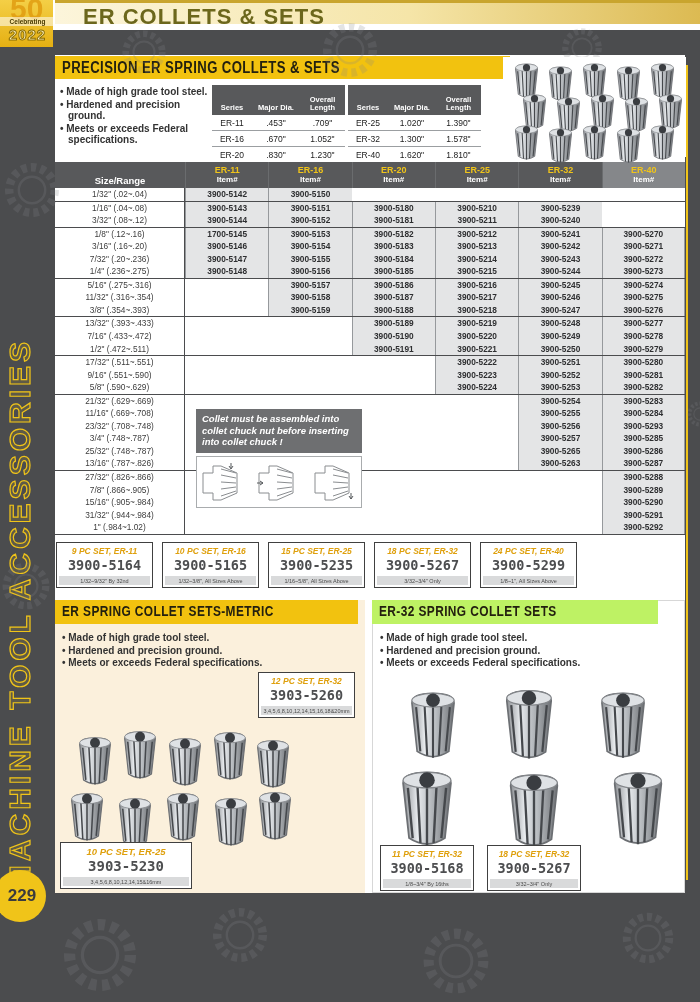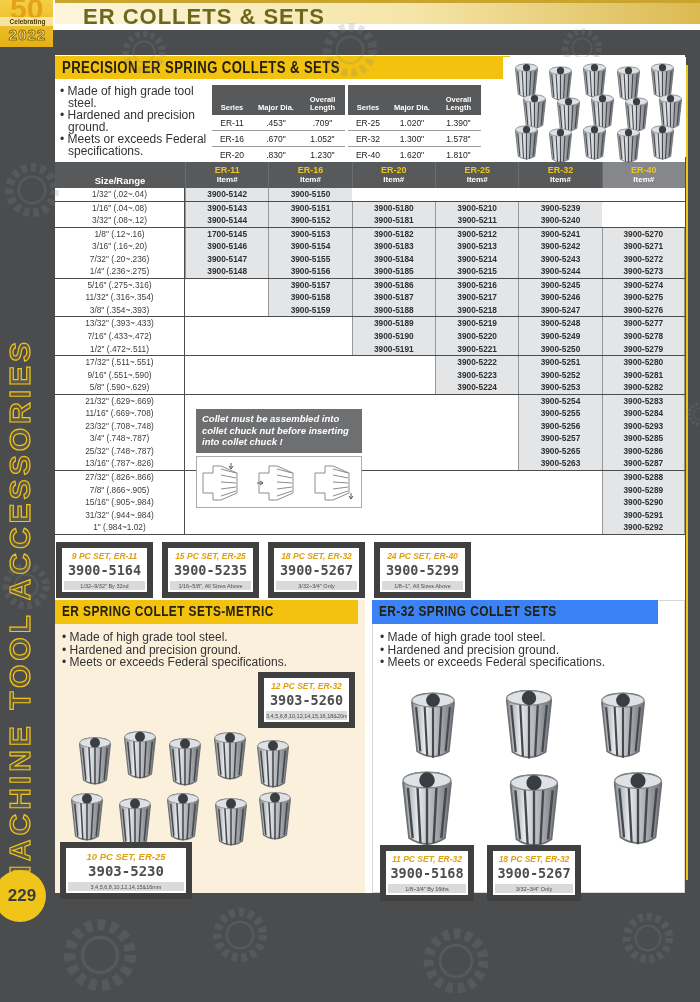--- a/index.html
+++ b/index.html
@@ -29,21 +29,21 @@
   #badge-50{position:absolute;left:10px;top:-8px;font-size:30px;font-weight:bold;color:#e09a0e;opacity:.8;}
   #badge-celebrating{position:absolute;left:0;top:17px;width:55px;background:rgba(255,255,255,.55);
     font-size:6.5px;font-weight:bold;color:#4a3b00;text-align:center;padding:1px 0;}
   #badge-year{position:absolute;left:0;top:26px;width:55px;text-align:center;font-size:15px;
     font-weight:bold;color:#fdf2c4;-webkit-text-stroke:1px #8a6d00;letter-spacing:1px;}
 
   
   #precision-bar{left:55px;top:56px;width:455px;height:23px;background:#f2c20f;}
   .bar-text{display:inline-block;transform:scaleX(.82);transform-origin:left center;
     font-size:16px;font-weight:bold;color:#23200f;margin:3px 0 0 7px;white-space:nowrap;letter-spacing:.5px;}
-  .bullets{font-size:12px;color:#333;line-height:11.5px;}
+  .bullets{font-size:10px;color:#333;line-height:11.5px;font-weight:bold;}
   .bullets div{padding-left:8px;text-indent:-8px;margin-bottom:1px;}
   #precision-bullets{left:60px;top:86px;width:148px;}
 
   .spec-table{position:absolute;width:133px;font-size:8.5px;}
   .spec-head{display:flex;background:#58595b;color:#fff;font-weight:bold;font-size:7.5px;
     line-height:8px;align-items:flex-end;height:30px;}
   .spec-hcell{text-align:center;padding-bottom:3px;}
   .spec-row{display:flex;border-bottom:1px solid #9b9ea1;height:15px;align-items:center;background:#fff;}
   .spec-cell{text-align:center;color:#222;}
   .w0{width:40px;} .w1{width:48px;} .w2{width:45px;}
@@ -71,39 +71,39 @@
 
   #note-box{left:196px;top:409px;width:166px;height:44px;background:#6e6f71;color:#fff;
     font-size:9.5px;font-weight:bold;font-style:italic;padding:4px 6px;box-sizing:border-box;
     line-height:11.5px;z-index:4;}
   #diagram{left:196px;top:456px;width:166px;height:52px;background:#fff;border:1px solid #a9acae;
     box-sizing:border-box;z-index:4;}
 
   
   .set-row{display:flex;}
   #inch-sets{left:56px;top:542px;width:630px;gap:9px;}
-  .set-box{width:97px;border:6px solid #404040;background:#fff;text-align:center;
+  .set-box{width:97px;border:1px solid #404040;background:#fff;text-align:center;
     padding-top:3px;box-sizing:border-box;}
   .set-title{font-size:8.5px;font-weight:bold;font-style:italic;color:#dfa00d;white-space:nowrap;}
   .set-item{font-family:"DejaVu Sans Mono",monospace;font-size:13.5px;font-weight:bold;
     color:#4d4e50;letter-spacing:0px;margin-top:1px;}
   .set-note{margin:3px 2px 2px;background:#d9dadb;font-size:5.5px;color:#4a4a4a;
     padding:1.5px 0;white-space:nowrap;overflow:hidden;}
   .set-box.big{width:132px;} .set-box.big .set-title{font-size:9.5px;}
   .set-box.big .set-item{font-size:14px;}
 
   
   #metric-panel{left:55px;top:600px;width:310px;height:293px;background:#fbf0dc;}
   #metric-bar{left:55px;top:600px;width:303px;height:24px;background:#f2c20f;z-index:2;}
   #metric-bullets{left:62px;top:632px;width:290px;z-index:2;}
   #metric-set-top{left:258px;top:672px;z-index:4;}
   #metric-set-bottom{left:60px;top:842px;z-index:4;}
 
   #er32-panel{left:372px;top:600px;width:313px;height:293px;background:#fff;border:1px solid #d7d7d7;box-sizing:border-box;}
-  #er32-bar{left:372px;top:600px;width:286px;height:24px;background:#3b82f6;z-index:2;}
+  #er32-bar{left:372px;top:600px;width:286px;height:24px;background:#bef264;z-index:2;}
   #er32-bullets{left:380px;top:632px;width:295px;z-index:2;}
   #er32-sets{left:380px;top:845px;width:305px;gap:13px;z-index:4;}
   #er32-sets .set-box{width:94px;}
 
   .collet{position:absolute;z-index:3;}
   .gear{position:absolute;opacity:.22;}
 </style>
 </head>
 <body>
 
@@ -474,20 +474,25 @@
   </svg>
 </div>
 
 <div class="abs set-row" id="inch-sets">
     <div class="set-box">
       <div class="set-title">9 PC SET, ER-11</div>
       <div class="set-item">3900-5164</div>
       <div class="set-note">1/32~9/32" By 32nd</div>
     </div>
     <div class="set-box">
+      <div class="set-title">10 PC SET, ER-16</div>
+      <div class="set-item">3900-5165</div>
+      <div class="set-note">1/32~3/8", All Sizes Above</div>
+    </div>
+    <div class="set-box">
       <div class="set-title">15 PC SET, ER-25</div>
       <div class="set-item">3900-5235</div>
       <div class="set-note">1/16~5/8", All Sizes Above</div>
     </div>
     <div class="set-box">
       <div class="set-title">18 PC SET, ER-32</div>
       <div class="set-item">3900-5267</div>
       <div class="set-note">3/32~3/4" Only</div>
     </div>
     <div class="set-box">

